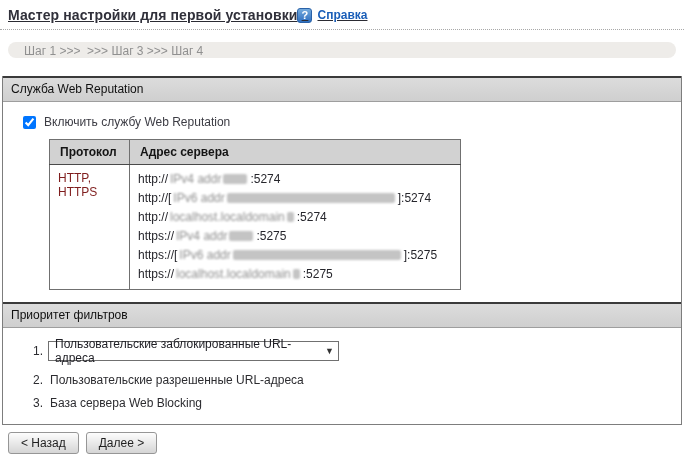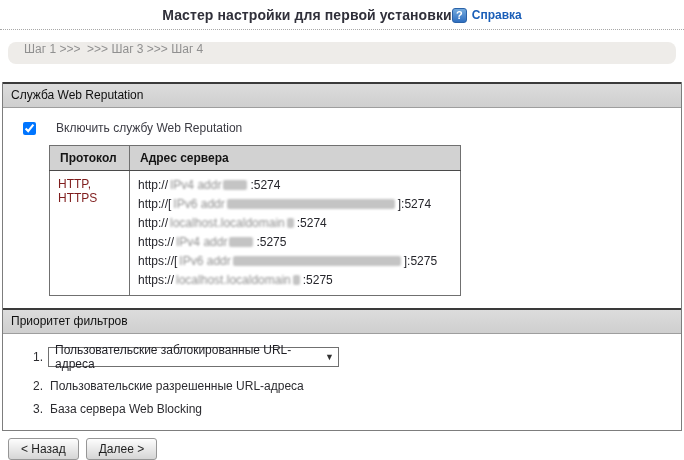--- a/index.html
+++ b/index.html
@@ -7,46 +7,47 @@
   body {
     font-family: "Liberation Sans", sans-serif;
     font-size: 12px;
     color: #2b2b33;
     overflow: hidden;
   }
   .page { width: 684px; height: 460px; position: relative; }
 
   
   .top-header {
-    display: flex; align-items: center; justify-content: center;
+    display: flex; align-items: center; justify-content: flex-start;
     padding: 7px 8px 6px 8px;
     border-bottom: 1px dotted #a8a8a8;
+    text-decoration: underline;
   }
   .page-title { font-size: 14px; font-weight: bold; color: #30303a; letter-spacing: 0.1px; }
   .help-link {
     display: inline-flex; align-items: center; gap: 5px;
     color: #1a5eb8; font-weight: bold; font-size: 12px;
     text-decoration: none; cursor: pointer;
   }
   .help-icon {
     width: 15px; height: 15px; border-radius: 3px;
     background: linear-gradient(#74aadd, #2f6fc0);
     border: 1px solid #2a62a8;
     color: #ffffff; font-weight: bold; font-size: 11px;
     display: inline-flex; align-items: center; justify-content: center;
     line-height: 1;
   }
 
   
   .breadcrumb {
     margin: 12px 8px 18px 8px;
-    height: 22px;
+    height: 16px;
     background: #eeece9;
     border-radius: 8px;
-    display: flex; align-items: flex-start;
+    display: flex; align-items: flex-end;
     padding-left: 16px;
     color: #909090;
     white-space: pre;
   }
   .bc-dim { color: #909090; }
   .bc-current { color: #9d1b1e; font-weight: bold; }
 
   
   .main-box {
     margin: 0 2px;
@@ -59,21 +60,21 @@
     border-top: 2px solid #3a3a3a;
     border-bottom: 1px solid #9e9e9e;
     padding: 4px 8px 5px 8px;
     font-weight: normal;
     color: #101010;
     font-size: 12px;
   }
   .section-body { background: #ffffff; padding: 11px 12px 12px 12px; }
 
   
-  .checkbox-row { display: flex; align-items: center; gap: 20px; margin: 2px 0 10px 8px; cursor: default; }
+  .checkbox-row { display: flex; align-items: center; gap: 8px; margin: 2px 0 10px 8px; cursor: default; }
   .checkbox-row input[type="checkbox"] { width: 13px; height: 13px; }
   .checkbox-row span { color: #3c3c44; }
 
   
   .server-table {
     border-collapse: collapse;
     margin-left: 34px;
     width: 412px;
     table-layout: fixed;
   }

